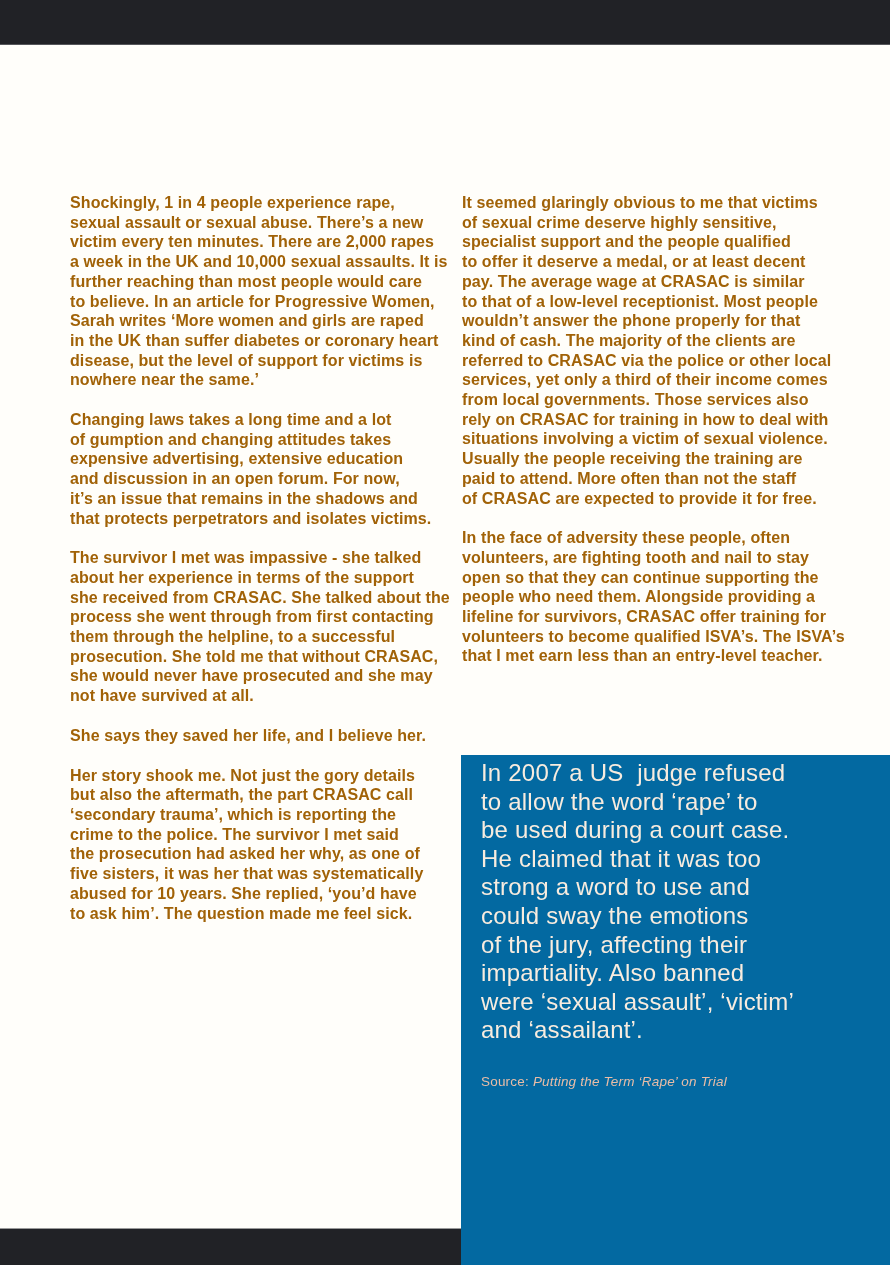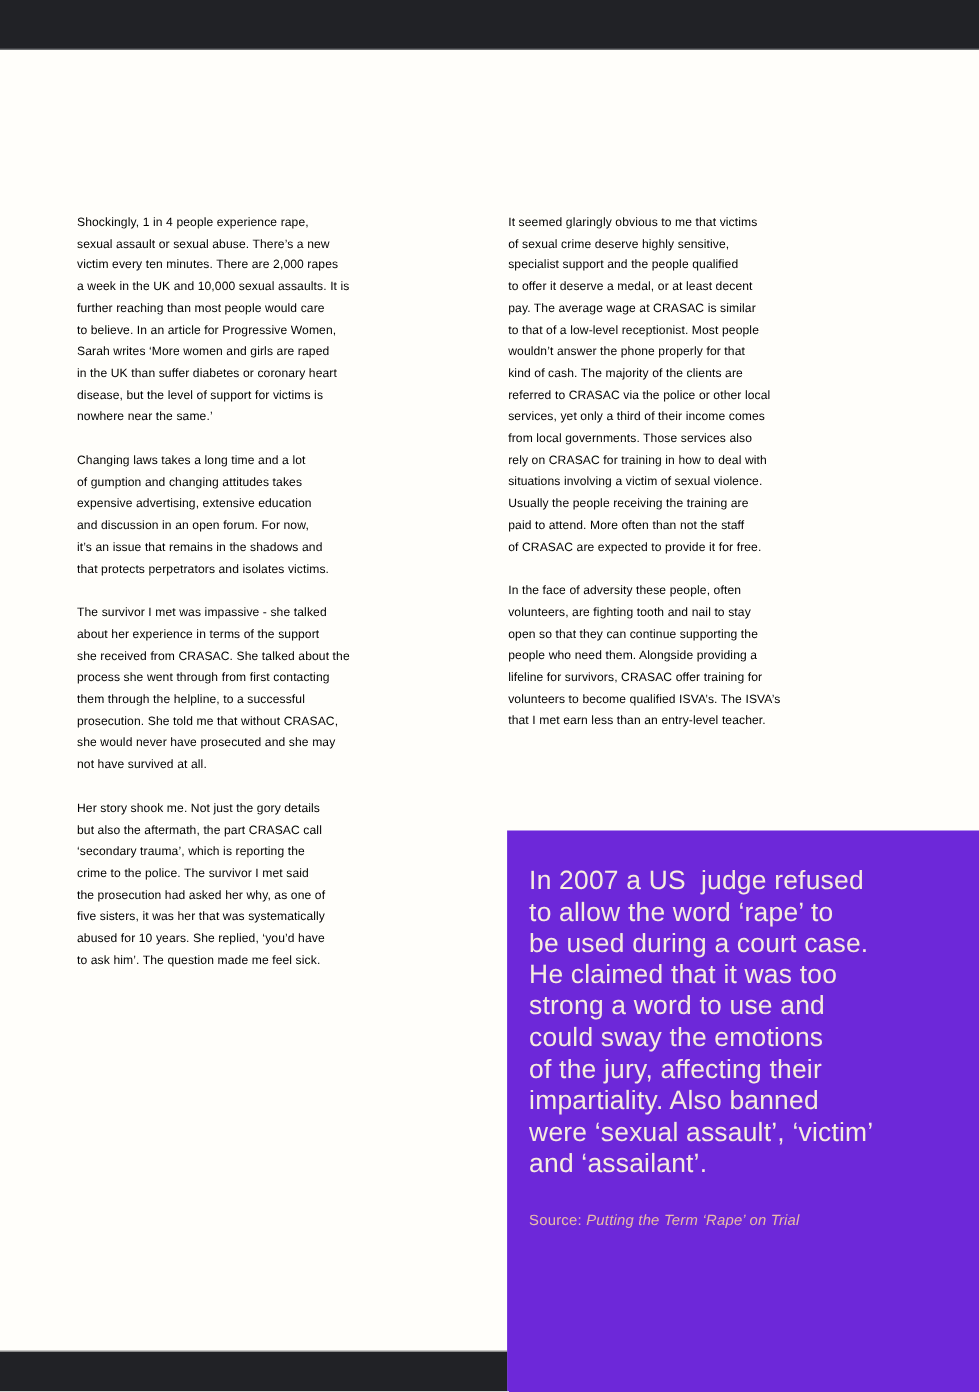--- a/index.html
+++ b/index.html
@@ -27,33 +27,34 @@
     border-top: 1px solid #9a9a9a;
   }
   .col {
     position: absolute;
     top: 193px;
   }
   .col-left  { left: 70px;  width: 392px; }
   .col-right { left: 462px; width: 392px; }
   .col p {
     margin: 0 0 20px 0;
-    color: #000000;
-    font-size: 11px;
+    color: #a16207;
+    font-size: 16px;
     line-height: 19.7px;
     letter-spacing: 0.1px;
     white-space: pre-line;
+    font-weight: bold;
   }
   .pullquote {
     position: absolute;
     left: 461px; top: 755px;
     width: 429px; height: 510px;
-    background: #6d28d9;
+    background: #0369a1;
     box-sizing: border-box;
-    padding: 32px 24px 0 20px;
+    padding: 4px 24px 0 20px;
   }
   .quote-text {
     color: #f8ecdf;
     font-size: 24px;
     line-height: 28.6px;
     letter-spacing: 0.2px;
     white-space: pre-line;
   }
   .quote-source {
     margin-top: 28px;
@@ -89,20 +90,21 @@
 it’s an issue that remains in the shadows and
 that protects perpetrators and isolates victims.</p>
     <p>The survivor I met was impassive - she talked
 about her experience in terms of the support
 she received from CRASAC. She talked about the
 process she went through from first contacting
 them through the helpline, to a successful
 prosecution. She told me that without CRASAC,
 she would never have prosecuted and she may
 not have survived at all.</p>
+    <p>She says they saved her life, and I believe her.</p>
     <p>Her story shook me. Not just the gory details
 but also the aftermath, the part CRASAC call
 ‘secondary trauma’, which is reporting the
 crime to the police. The survivor I met said
 the prosecution had asked her why, as one of
 five sisters, it was her that was systematically
 abused for 10 years. She replied, ‘you’d have
 to ask him’. The question made me feel sick.</p>
   </div>
 

